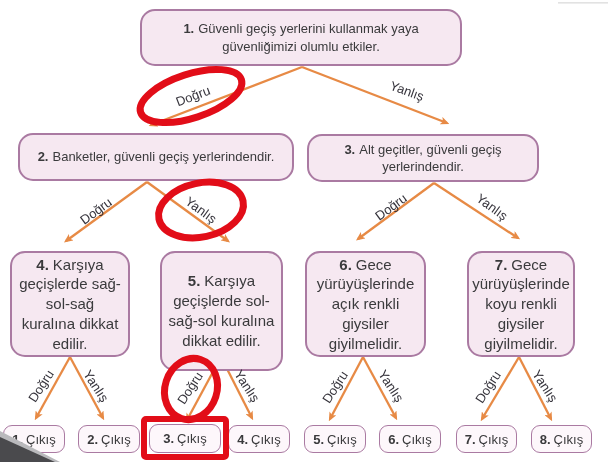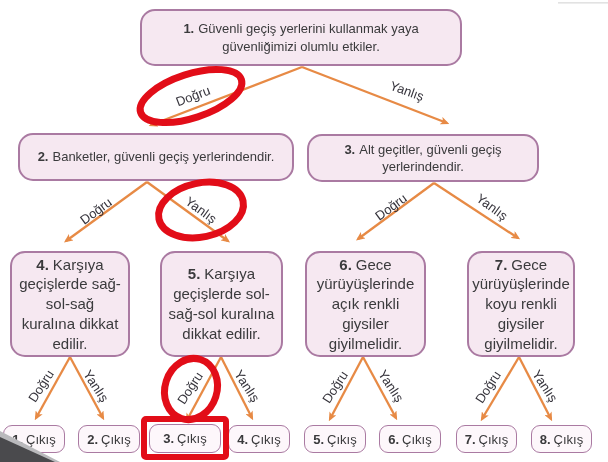--- a/index.html
+++ b/index.html
@@ -35,21 +35,21 @@
   .edge-label{
     position:absolute;font-size:13px;color:#36343c;white-space:nowrap;
     transform-origin:center center;
   }
 
   
   .n1{left:140px;top:9px;width:322px;height:57px;}
   .n2{left:18px;top:133px;width:276px;height:48px;}
   .n3{left:307px;top:134px;width:232px;height:48px;}
   .n4{left:10px;top:251px;width:120px;height:106px;}
-  .n5{left:160px;top:251px;width:123px;height:106px;}
+  .n5{left:160px;top:251px;width:123px;height:120px;}
   .n6{left:305px;top:251px;width:121px;height:106px;}
   .n7{left:467px;top:251px;width:108px;height:106px;}
 
   
   .e1{left:3px;top:425px;width:62px;height:28px;}
   .e2{left:78px;top:425px;width:62px;height:28px;}
   .e3{left:149px;top:424px;width:72px;height:29px;}
   .e4{left:228px;top:425px;width:62px;height:28px;}
   .e5{left:304px;top:425px;width:62px;height:28px;}
   .e6{left:379px;top:425px;width:62px;height:28px;}

